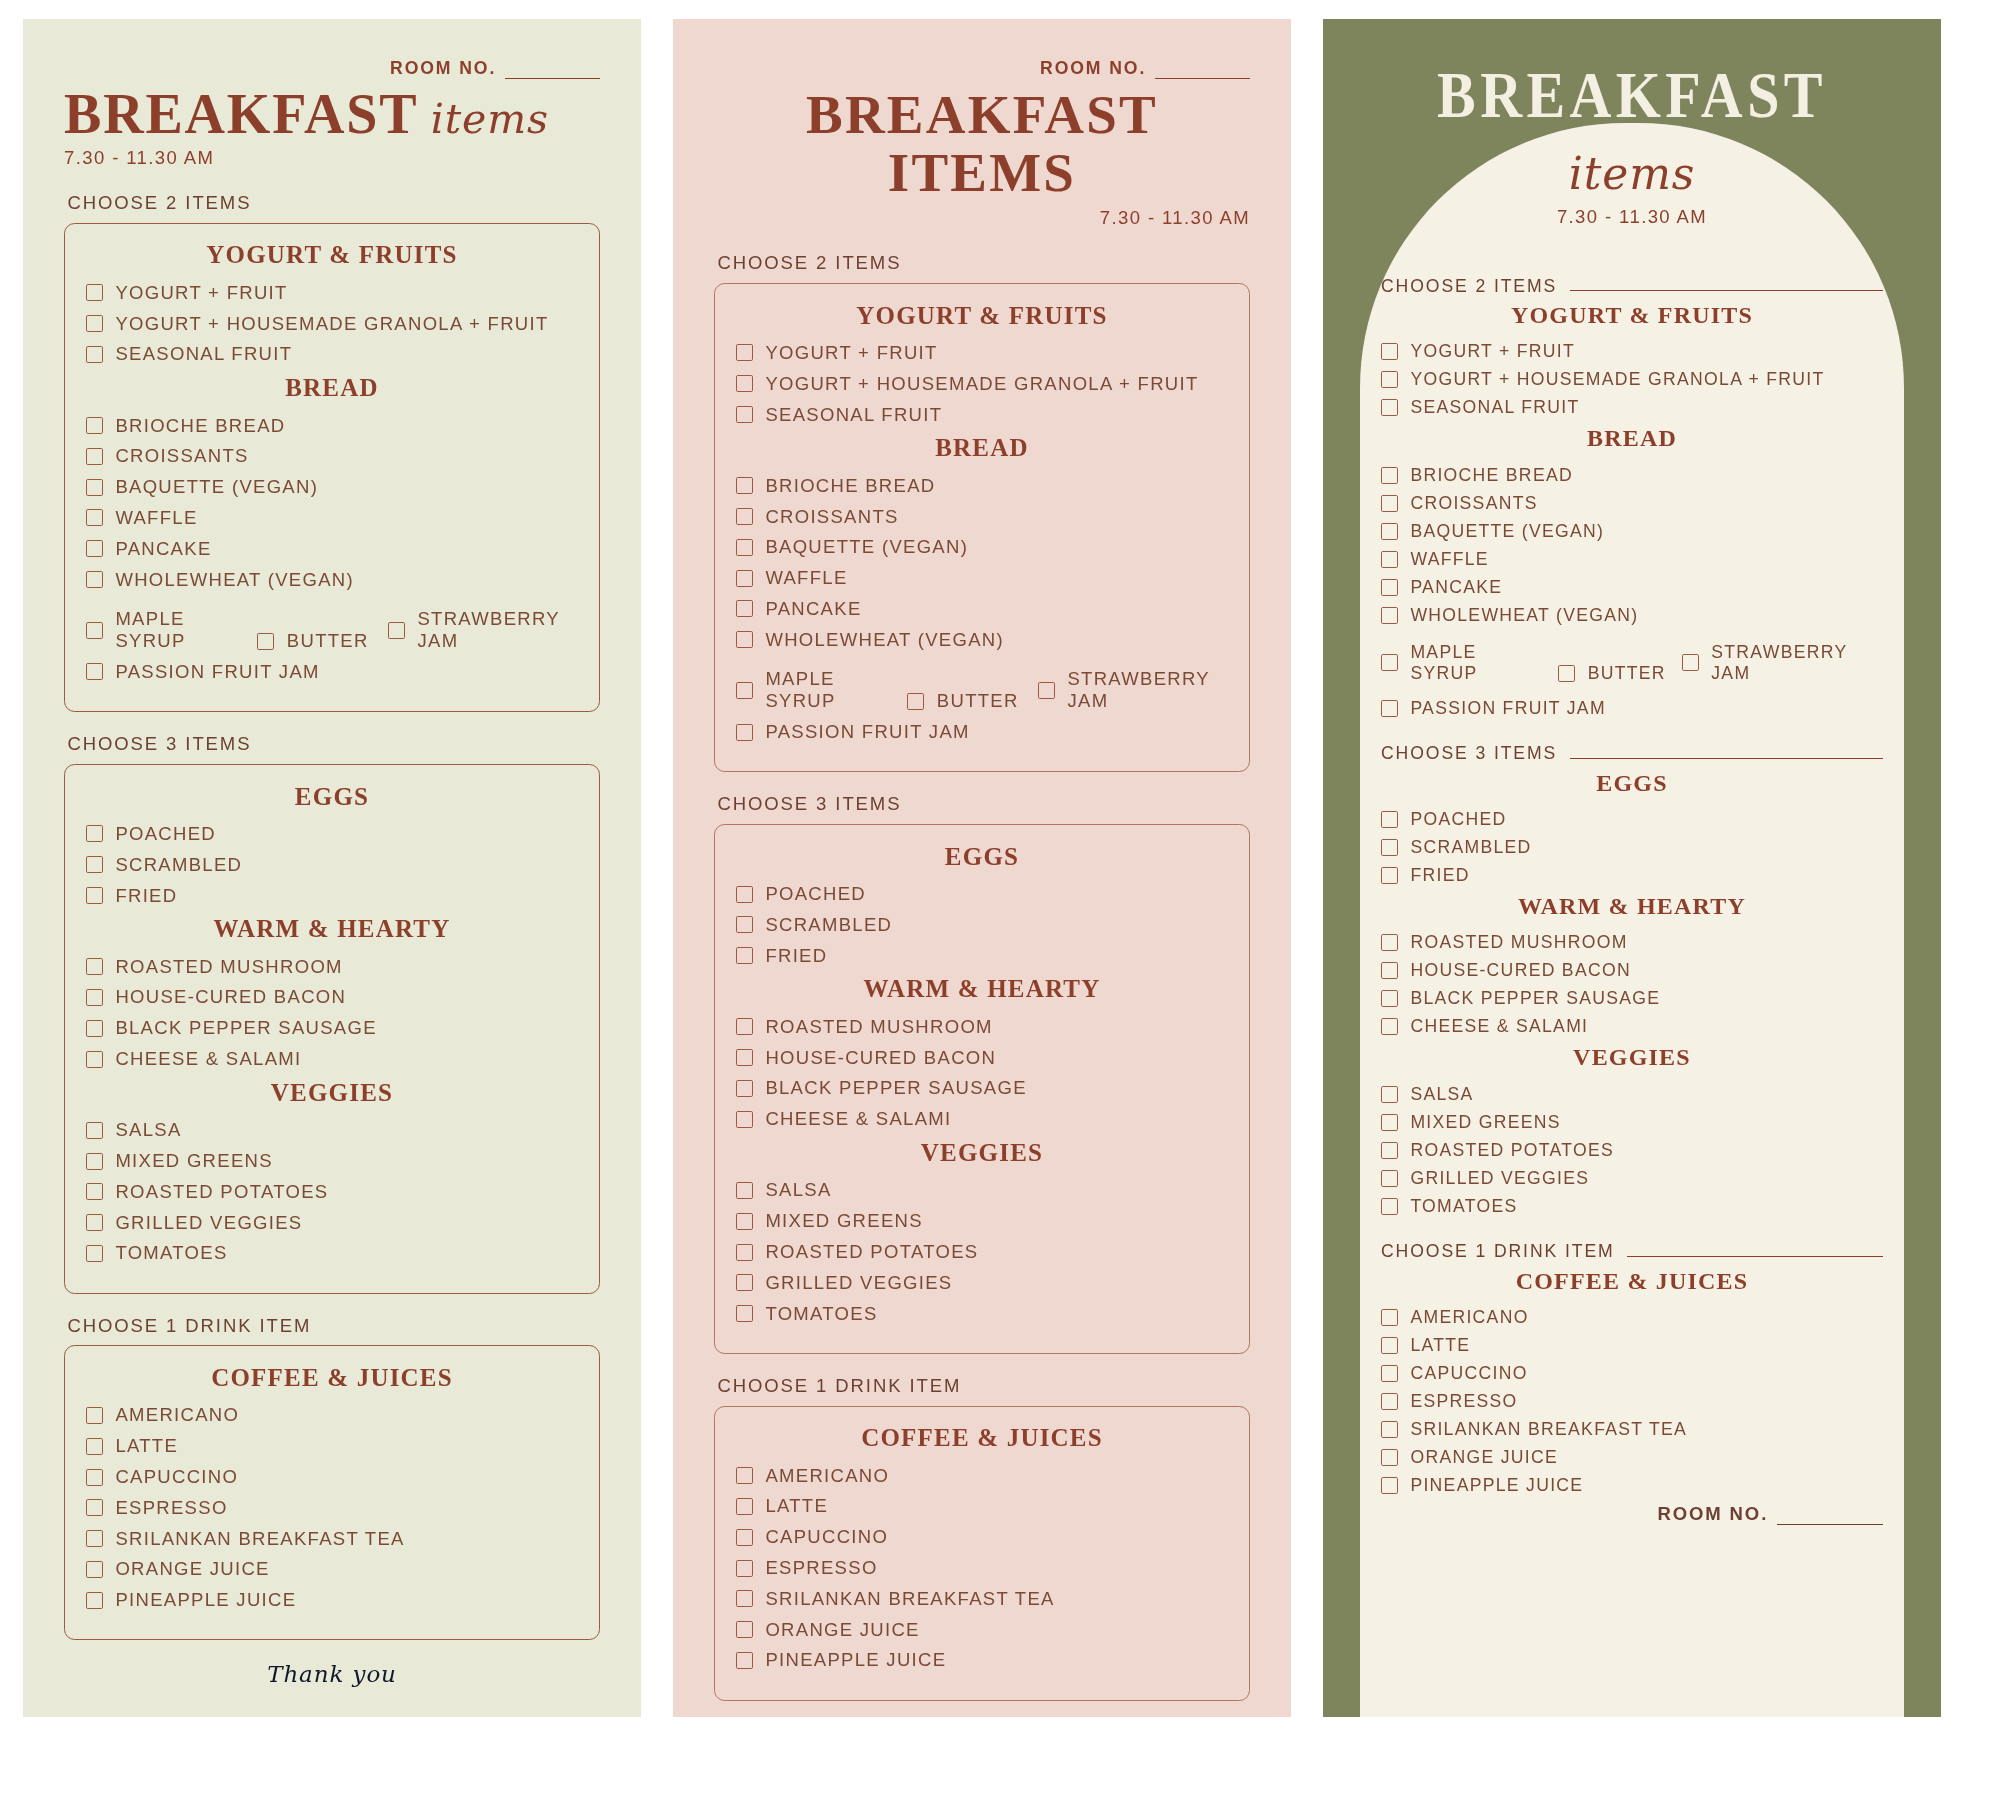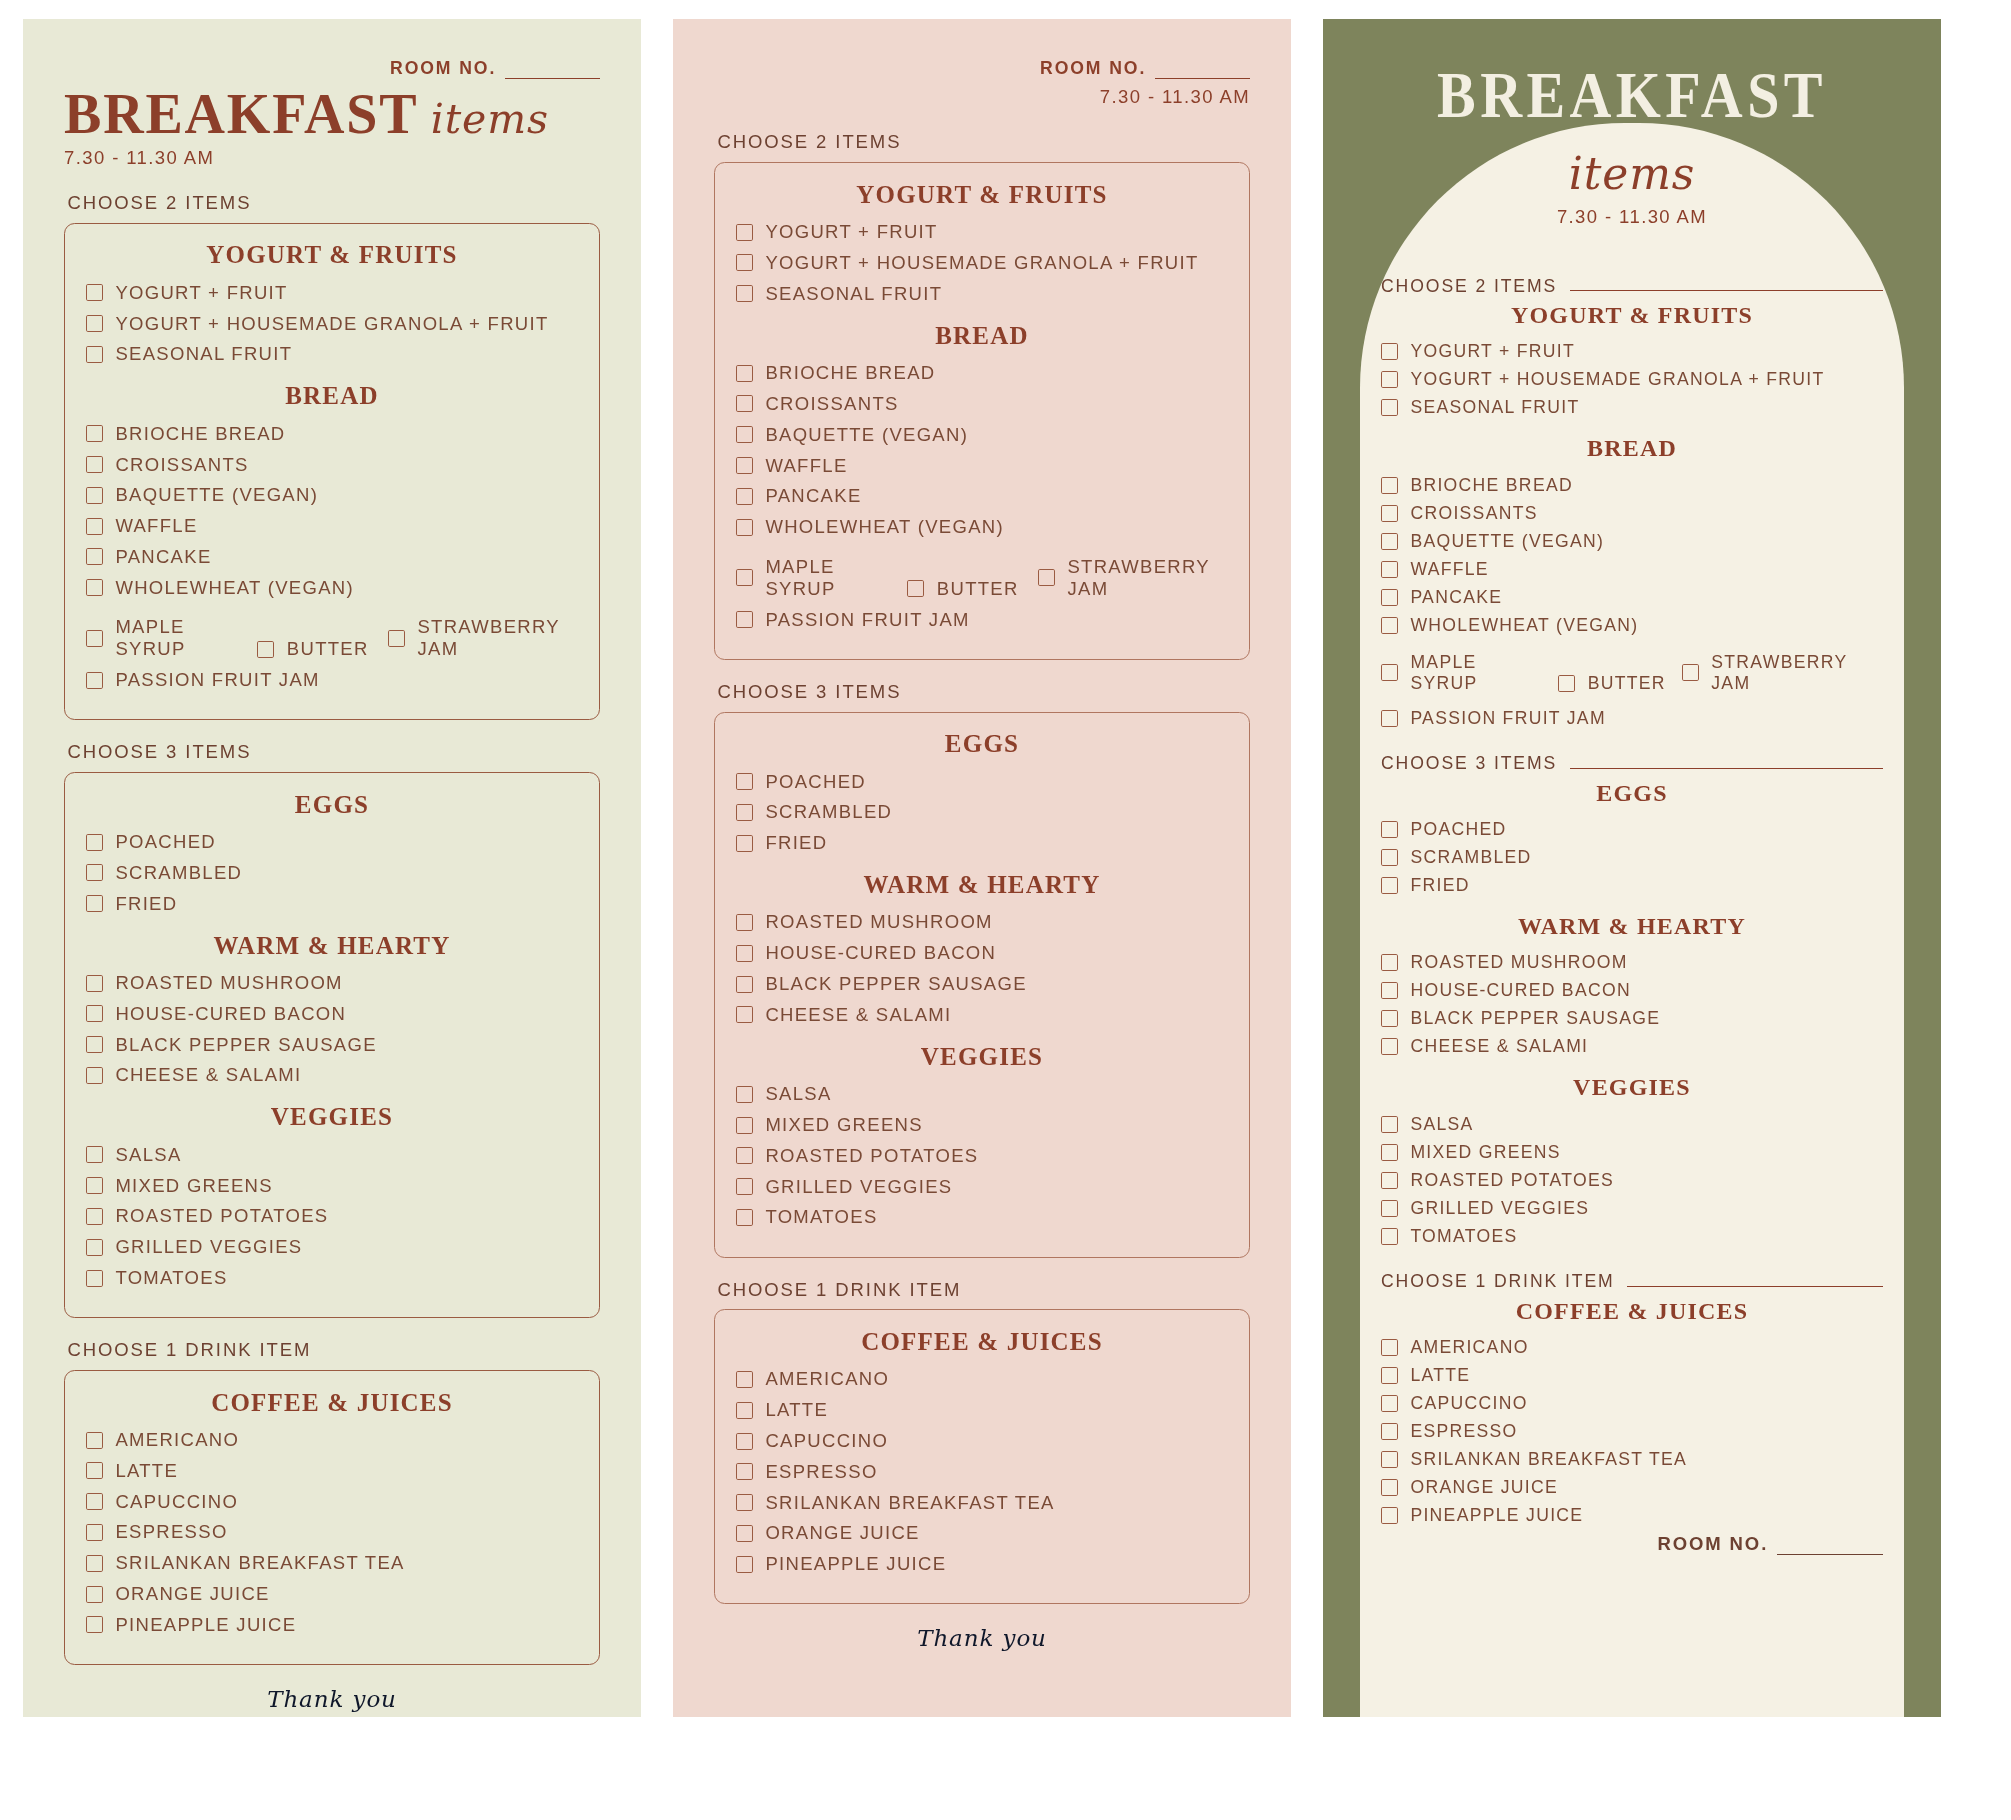--- a/index.html
+++ b/index.html
@@ -139,21 +139,21 @@
 
   .grp-title {
     font-family: "Liberation Serif", serif;
     font-size: 25px;
     font-weight: 700;
     letter-spacing: 1.2px;
     color: #8c3f2a;
     margin: 0 0 12.4px 0;
     text-align: center;
   }
-  .grp-title.spaced { margin-top: 17px; }
+  .grp-title.spaced { margin-top: 7px; }
 
   .opt {
     display: flex;
     align-items: center;
     gap: 12.4px;
     font-size: 18.5px;
     letter-spacing: 1.3px;
     color: #7a4a36;
     margin-bottom: 8.8px;
   }
@@ -431,20 +431,21 @@
     <div class="thanks">Thank you</div>
   </div>
 
   <div class="card card-b">
 
     <div class="roomno-top">
       <span>ROOM NO.</span>
       <span class="rule"></span>
     </div>
 
+    <div class="title-b">BREAKFAST ITEMS</div>
     <div class="title-time-right">7.30 - 11.30 AM</div>
 
     <div class="choose">CHOOSE 2 ITEMS</div>
     <div class="box box-b">
       <div class="grp-title">YOGURT &amp; FRUITS</div>
       <div class="opt">
           <span class="cb"></span>
           <span>YOGURT + FRUIT</span>
         </div>
       <div class="opt">

